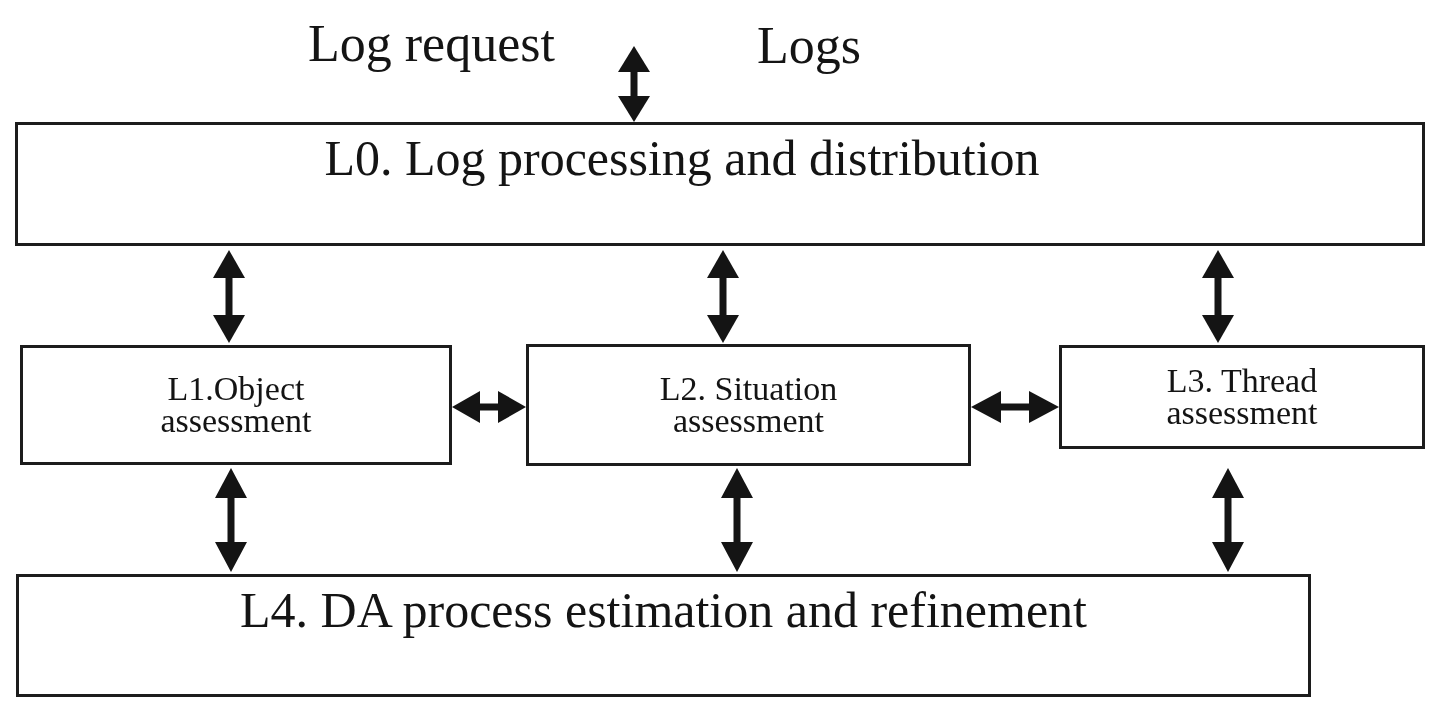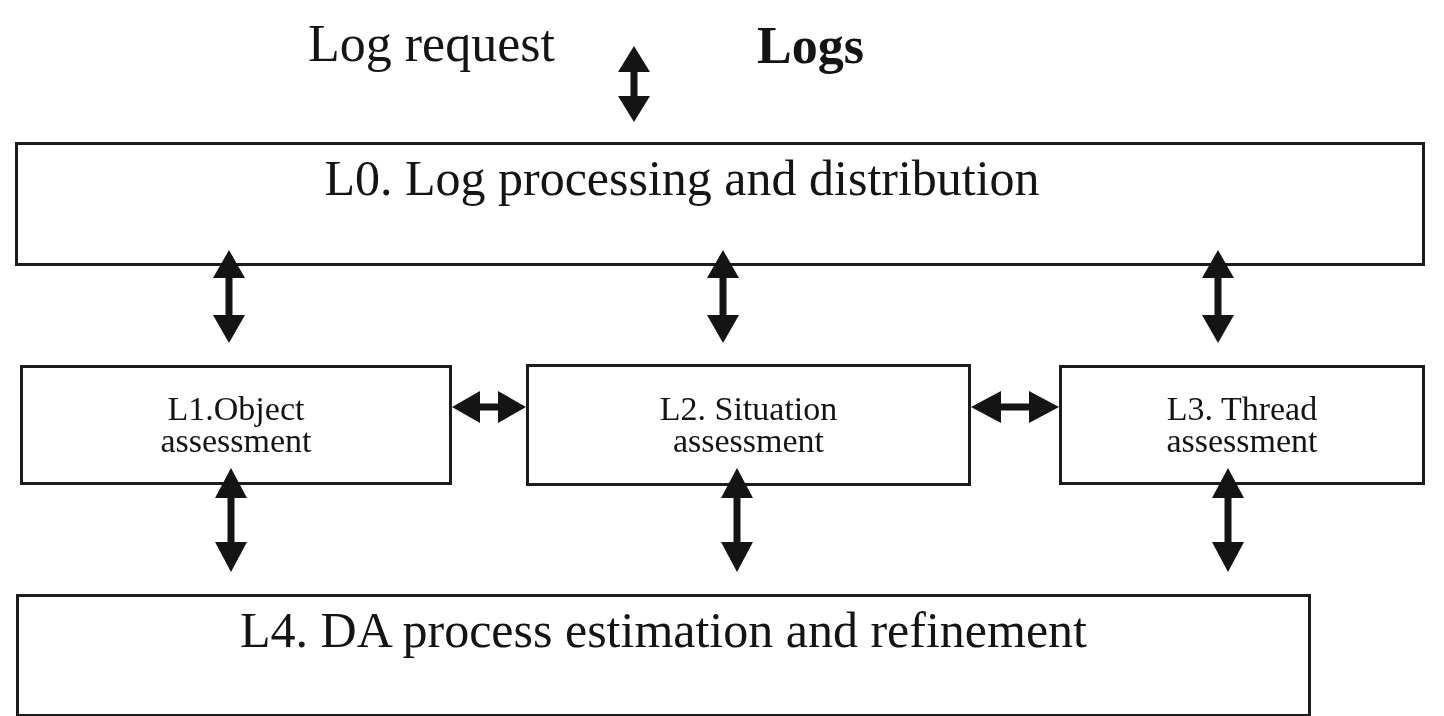--- a/index.html
+++ b/index.html
@@ -19,21 +19,20 @@
   }
   .box{
     position:absolute;
     background:var(--bg);
     border:3px solid var(--border);
     box-sizing:border-box;
     display:flex;
     flex-direction:column;
     align-items:center;
     color:var(--ink);
-    margin-top:20px;
   }
   .wide{
     justify-content:flex-start;
     padding-top:7px;
     font-size:50px;
     line-height:1.05;
     white-space:nowrap;
   }
   .mid{
     justify-content:center;
@@ -52,21 +51,21 @@
   }
   .arrow{position:absolute;display:block;}
   .arrow polygon,.arrow rect{fill:var(--ink);}
 </style>
 </head>
 <body>
 
 <div id="canvas">
 
   <span class="toplabel" style="left:308px;top:18px;">Log request</span>
-  <span class="toplabel" style="left:757px;top:20px;font-weight:bold;">Logs</span>
+  <span class="toplabel" style="left:757px;top:20px;">Logs</span>
 
   <svg class="arrow" style="left:616px;top:46px;" width="36" height="76" viewBox="0 0 36 76">
     <polygon points="18,0 2,26 34,26"></polygon>
     <polygon points="18,76 2,50 34,50"></polygon>
     <rect x="14.5" y="20" width="7" height="36"></rect>
   </svg>
 
   <div class="box wide" style="left:15px;top:122px;width:1410px;height:124px;">
     <span class="shiftL38">L0. Log processing and distribution</span>
   </div>
@@ -88,21 +87,21 @@
   </svg>
 
   <div class="box mid" style="left:20px;top:345px;width:432px;height:120px;">
     <span>L1.Object</span>
     <span>assessment</span>
   </div>
   <div class="box mid" style="left:526px;top:344px;width:445px;height:122px;">
     <span>L2. Situation</span>
     <span>assessment</span>
   </div>
-  <div class="box mid" style="left:1059px;top:345px;width:366px;height:120px;">
+  <div class="box mid" style="left:1059px;top:345px;width:366px;height:104px;">
     <span>L3. Thread</span>
     <span>assessment</span>
   </div>
 
   <svg class="arrow" style="left:452px;top:389px;" width="74" height="36" viewBox="0 0 74 36">
     <polygon points="0,18 28,2 28,34"></polygon>
     <polygon points="74,18 46,2 46,34"></polygon>
     <rect x="22" y="14.5" width="30" height="7"></rect>
   </svg>
   <svg class="arrow" style="left:971px;top:389px;" width="88" height="36" viewBox="0 0 88 36">

